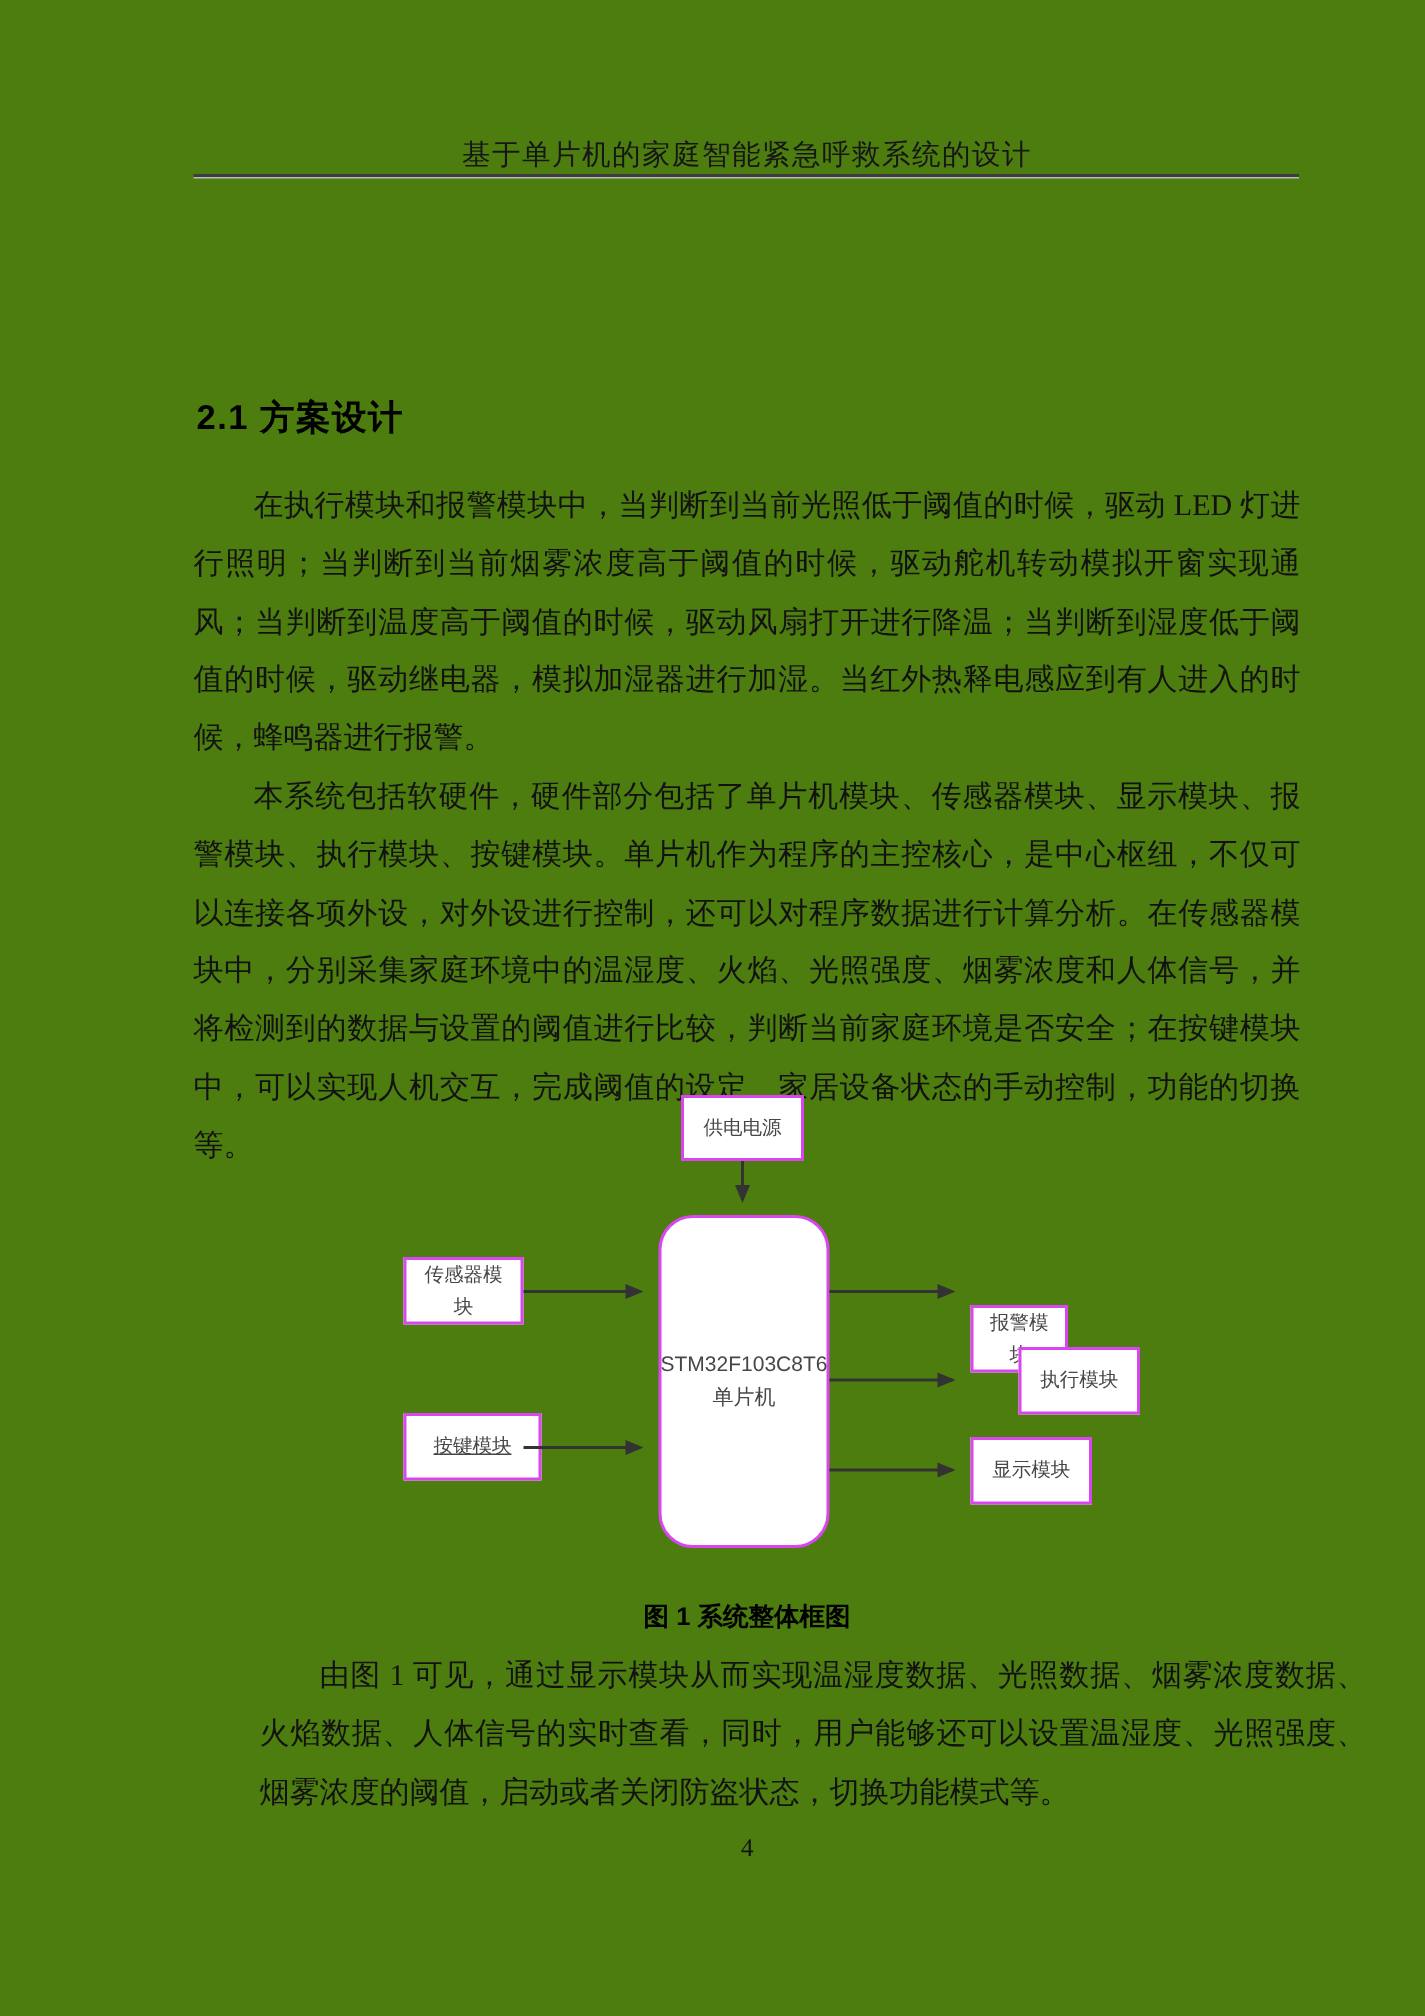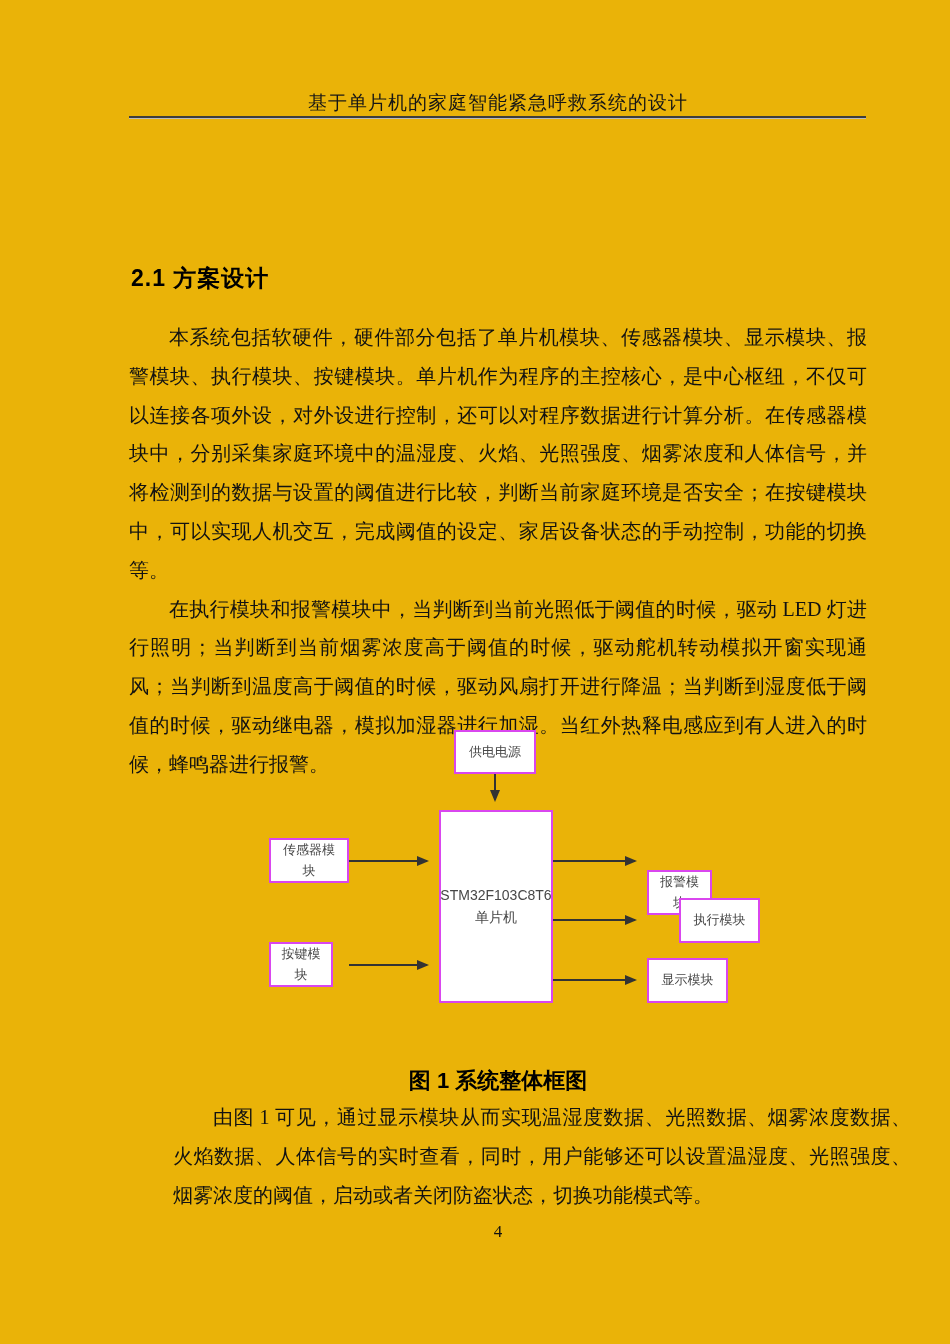--- a/index.html
+++ b/index.html
@@ -1,21 +1,21 @@
 <!DOCTYPE html>
 <html><head>
 <meta charset="utf-8">
 <style>
   * { margin: 0; padding: 0; box-sizing: border-box; }
   html, body { background: #ffffff; }
   .page {
     position: relative;
     width: 950px;
     height: 1344px;
-    background: #eab308;
+    background: #4d7c0f;
     font-family: "Liberation Serif", "DejaVu Serif", serif;
     color: #111111;
     overflow: hidden;
   }
   .header-title {
     position: absolute;
     top: 90px; left: 129px; width: 738px;
     text-align: center;
     font-size: 19px;
     color: #161616;
@@ -72,23 +72,23 @@
     font-family: "Liberation Sans", "DejaVu Sans", sans-serif;
     font-size: 13px;
     line-height: 1.55;
     display: flex;
     align-items: center;
     justify-content: center;
     text-align: center;
     padding: 2px 6px;
   }
   #box-power   { left: 325px; top: 5px;   width: 82px;  height: 44px; }
-  #box-mcu     { left: 310px; top: 85px;  width: 114px; height: 193px; font-size: 14px; }
+  #box-mcu     { left: 310px; top: 85px;  width: 114px; height: 222px; font-size: 14px; border-radius: 23px; }
   #box-sensor  { left: 140px; top: 113px; width: 80px;  height: 45px; }
-  #box-keys    { left: 140px; top: 217px; width: 64px;  height: 45px; }
+  #box-keys    { left: 140px; top: 217px; width: 92px;  height: 45px; text-decoration: underline; }
   #box-alarm   { left: 518px; top: 105px; width: 65px;  height: 45px; margin-top: 40px; }
   #box-actuator{ left: 518px; top: 173px; width: 81px;  height: 45px; margin-left: 32px; }
   #box-display { left: 518px; top: 233px; width: 81px;  height: 45px; }
 
   .harrow {
     position: absolute;
     height: 0;
     border-top: 2px solid #333333;
   }
   .harrow::after {
@@ -120,21 +120,21 @@
   #arrow-mcu-to-alarm    { left: 424px; top: 135px; width: 82px; }
   #arrow-mcu-to-actuator { left: 424px; top: 194px; width: 82px; }
   #arrow-mcu-to-display  { left: 424px; top: 254px; width: 82px; }
 
   .figure-caption {
     position: absolute;
     top: 1066px; left: 129px; width: 738px;
     text-align: center;
     font-family: "Liberation Sans", "DejaVu Sans", sans-serif;
     font-weight: bold;
-    font-size: 22px;
+    font-size: 17px;
     color: #000000;
   }
   .page-number {
     position: absolute;
     top: 1222px; left: 129px; width: 738px;
     text-align: center;
     font-size: 17px;
     color: #121212;
   }
 </style>
@@ -143,22 +143,22 @@
 
 <div class="page">
 
   <div class="header-title">基于单片机的家庭智能紧急呼救系统的设计</div>
   <div class="header-rule"></div>
 
 
   <div class="section-heading">2.1 方案设计</div>
 
   <div class="body-text" id="body-main">
+    <p>在执行模块和报警模块中，当判断到当前光照低于阈值的时候，驱动 LED 灯进行照明；当判断到当前烟雾浓度高于阈值的时候，驱动舵机转动模拟开窗实现通风；当判断到温度高于阈值的时候，驱动风扇打开进行降温；当判断到湿度低于阈值的时候，驱动继电器，模拟加湿器进行加湿。当红外热释电感应到有人进入的时候，蜂鸣器进行报警。</p>
     <p>本系统包括软硬件，硬件部分包括了单片机模块、传感器模块、显示模块、报警模块、执行模块、按键模块。单片机作为程序的主控核心，是中心枢纽，不仅可以连接各项外设，对外设进行控制，还可以对程序数据进行计算分析。在传感器模块中，分别采集家庭环境中的温湿度、火焰、光照强度、烟雾浓度和人体信号，并将检测到的数据与设置的阈值进行比较，判断当前家庭环境是否安全；在按键模块中，可以实现人机交互，完成阈值的设定、家居设备状态的手动控制，功能的切换等。</p>
-    <p>在执行模块和报警模块中，当判断到当前光照低于阈值的时候，驱动 LED 灯进行照明；当判断到当前烟雾浓度高于阈值的时候，驱动舵机转动模拟开窗实现通风；当判断到温度高于阈值的时候，驱动风扇打开进行降温；当判断到湿度低于阈值的时候，驱动继电器，模拟加湿器进行加湿。当红外热释电感应到有人进入的时候，蜂鸣器进行报警。</p>
   </div>
 
   <div class="figure">
     <div class="dbox" id="box-power">供电电源</div>
     <div class="dbox" id="box-mcu">STM32F103C8T6单片机</div>
     <div class="dbox" id="box-sensor">传感器模块</div>
     <div class="dbox" id="box-keys">按键模块</div>
     <div class="dbox" id="box-alarm">报警模块</div>
     <div class="dbox" id="box-actuator">执行模块</div>
     <div class="dbox" id="box-display">显示模块</div>

